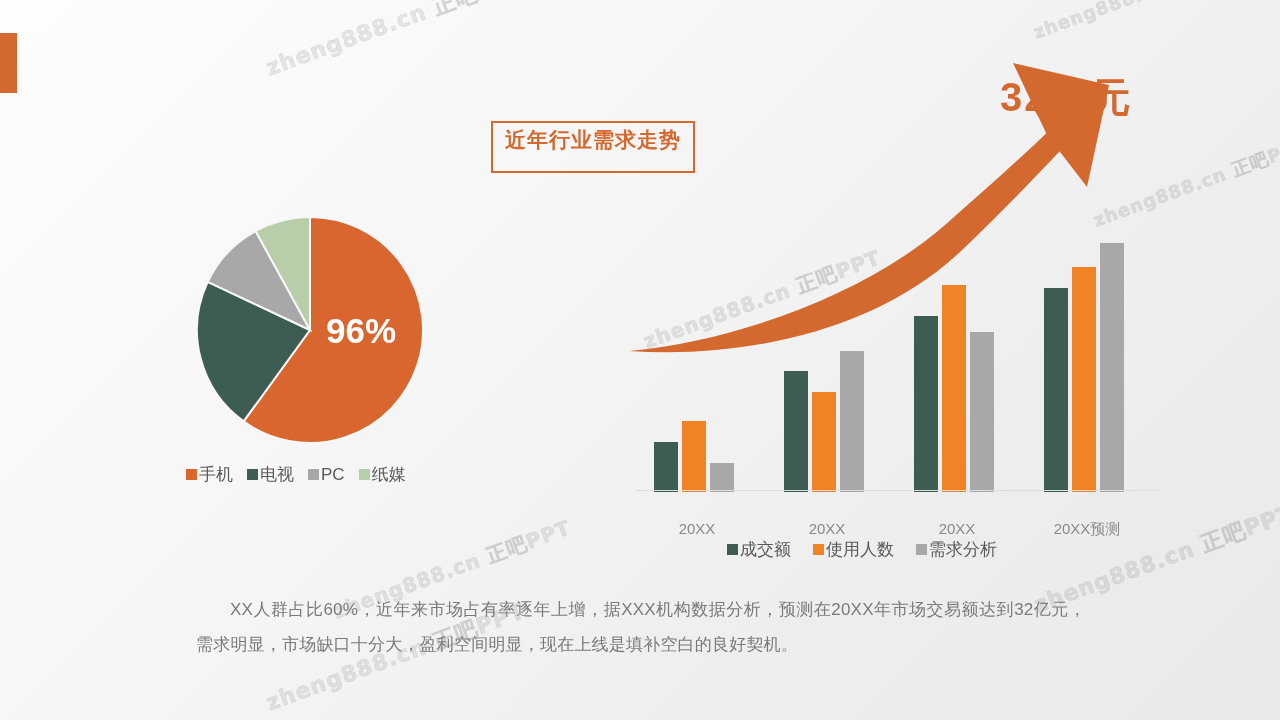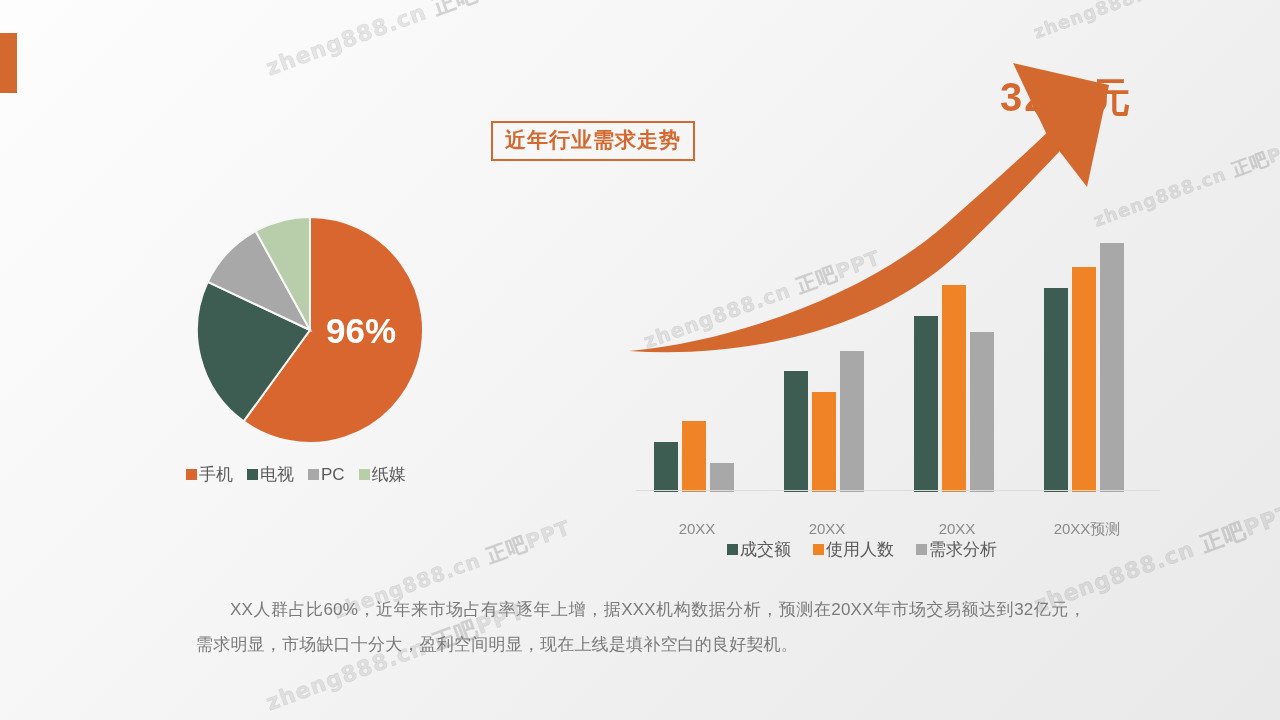--- a/index.html
+++ b/index.html
@@ -54,21 +54,21 @@
     letter-spacing: 4px;
     line-height: 60px;
     white-space: nowrap;
   }
 
   
   #subtitle-box {
     position: absolute;
     left: 491px;
     top: 121px;
-    padding: 4px 12px 6px 12px;
+    padding: 4px 12px 18px 12px;
     border: 2px solid #d4692f;
     color: #d4692f;
     font-size: 21px;
     font-weight: bold;
     letter-spacing: 1px;
     line-height: 26px;
     white-space: nowrap;
     background: rgba(255,255,255,0.0);
   }
 

